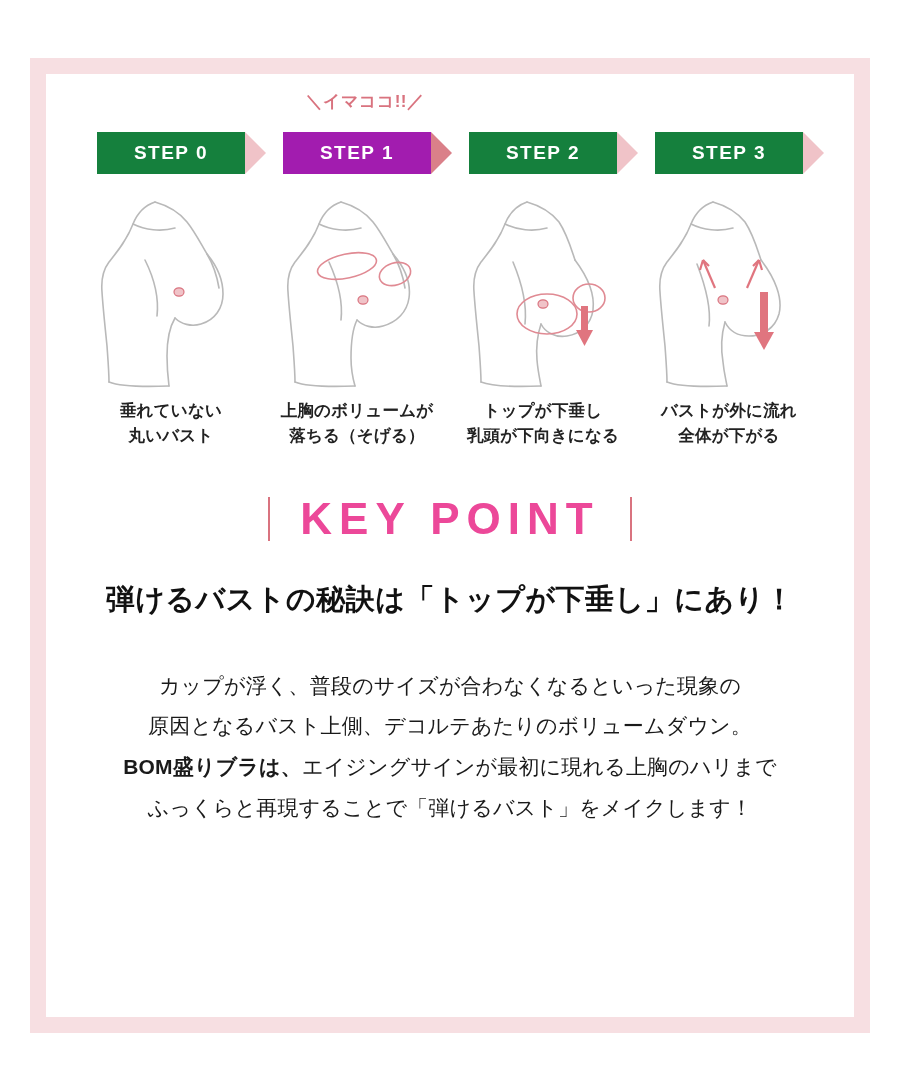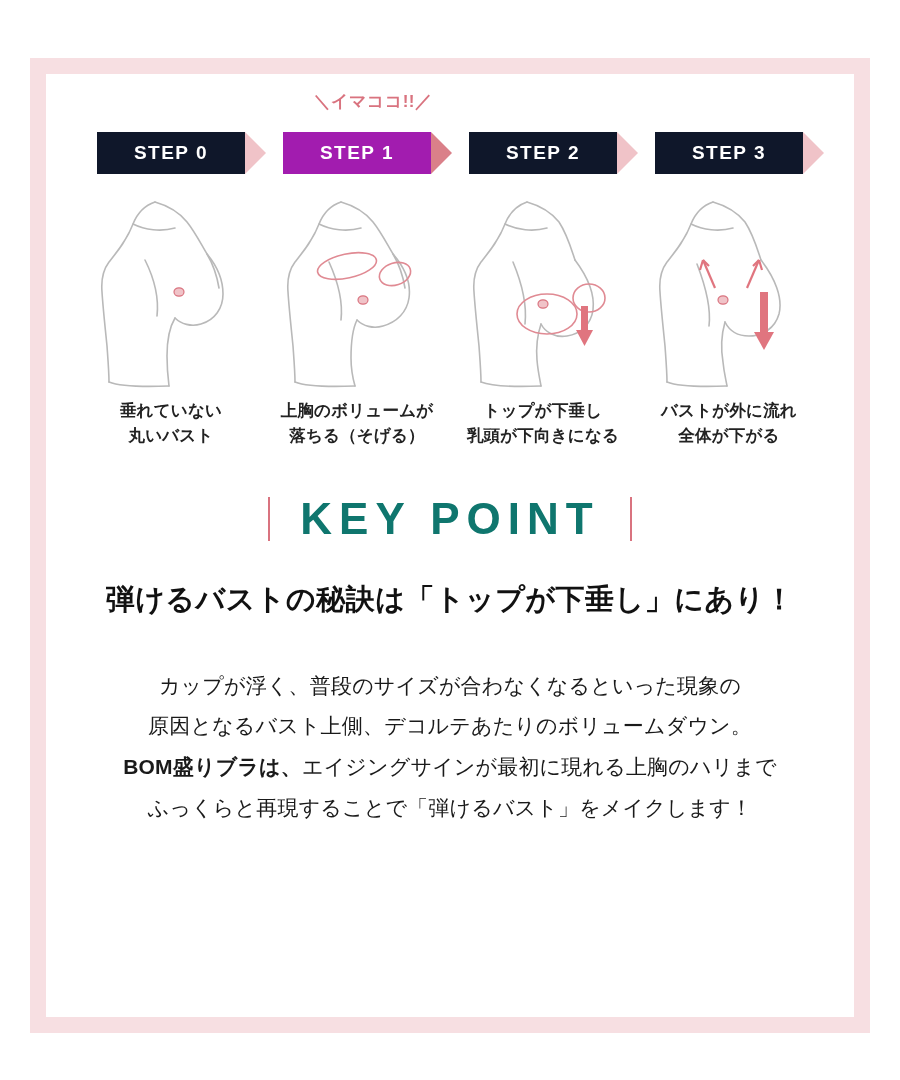--- a/index.html
+++ b/index.html
@@ -44,34 +44,34 @@
   .step-col {
     width: 176px;
     position: relative;
     display: flex;
     flex-direction: column;
     align-items: center;
   }
   .imakoko {
     position: absolute;
     top: -42px;
-    left: 16px;
+    left: 8px;
     width: 100%;
     text-align: center;
     color: #d9737f;
     font-size: 17px;
     font-weight: bold;
     letter-spacing: 0.5px;
     white-space: nowrap;
   }
   .arrow-tab {
     position: relative;
     width: 148px;
     height: 42px;
-    background: #0f172a;
+    background: #15803d;
     color: #ffffff;
     display: flex;
     align-items: center;
     justify-content: center;
     font-size: 19px;
     font-weight: bold;
     letter-spacing: 1.5px;
   }
   .arrow-tab.active {
     background: #a21caf;
@@ -116,21 +116,21 @@
     align-items: center;
     justify-content: center;
     gap: 30px;
   }
   .kp-bar {
     width: 2px;
     height: 44px;
     background: #d9737f;
   }
   .keypoint {
-    color: #0f766e;
+    color: #ec4899;
     font-size: 44px;
     font-weight: bold;
     letter-spacing: 7px;
   }
 
   .headline {
     margin-top: 36px;
     text-align: center;
     font-size: 29px;
     font-weight: bold;

